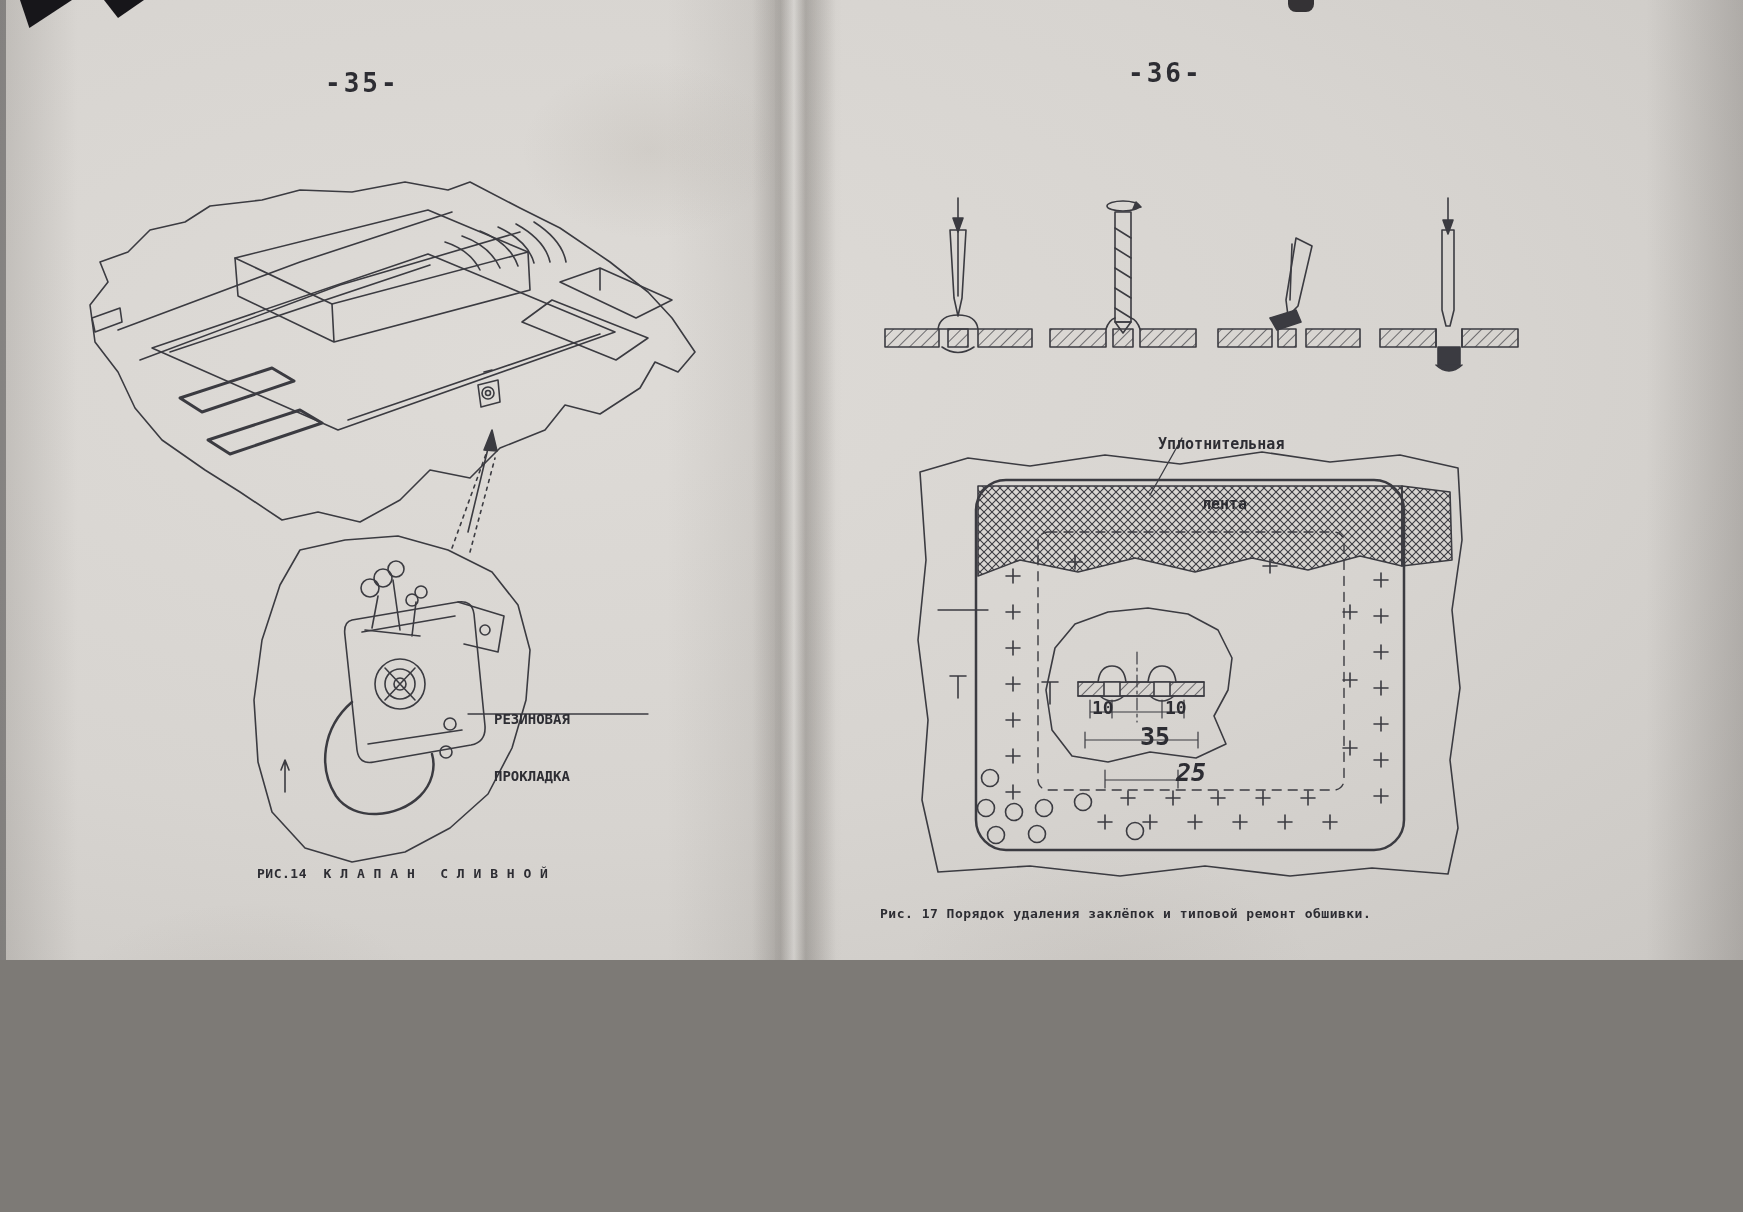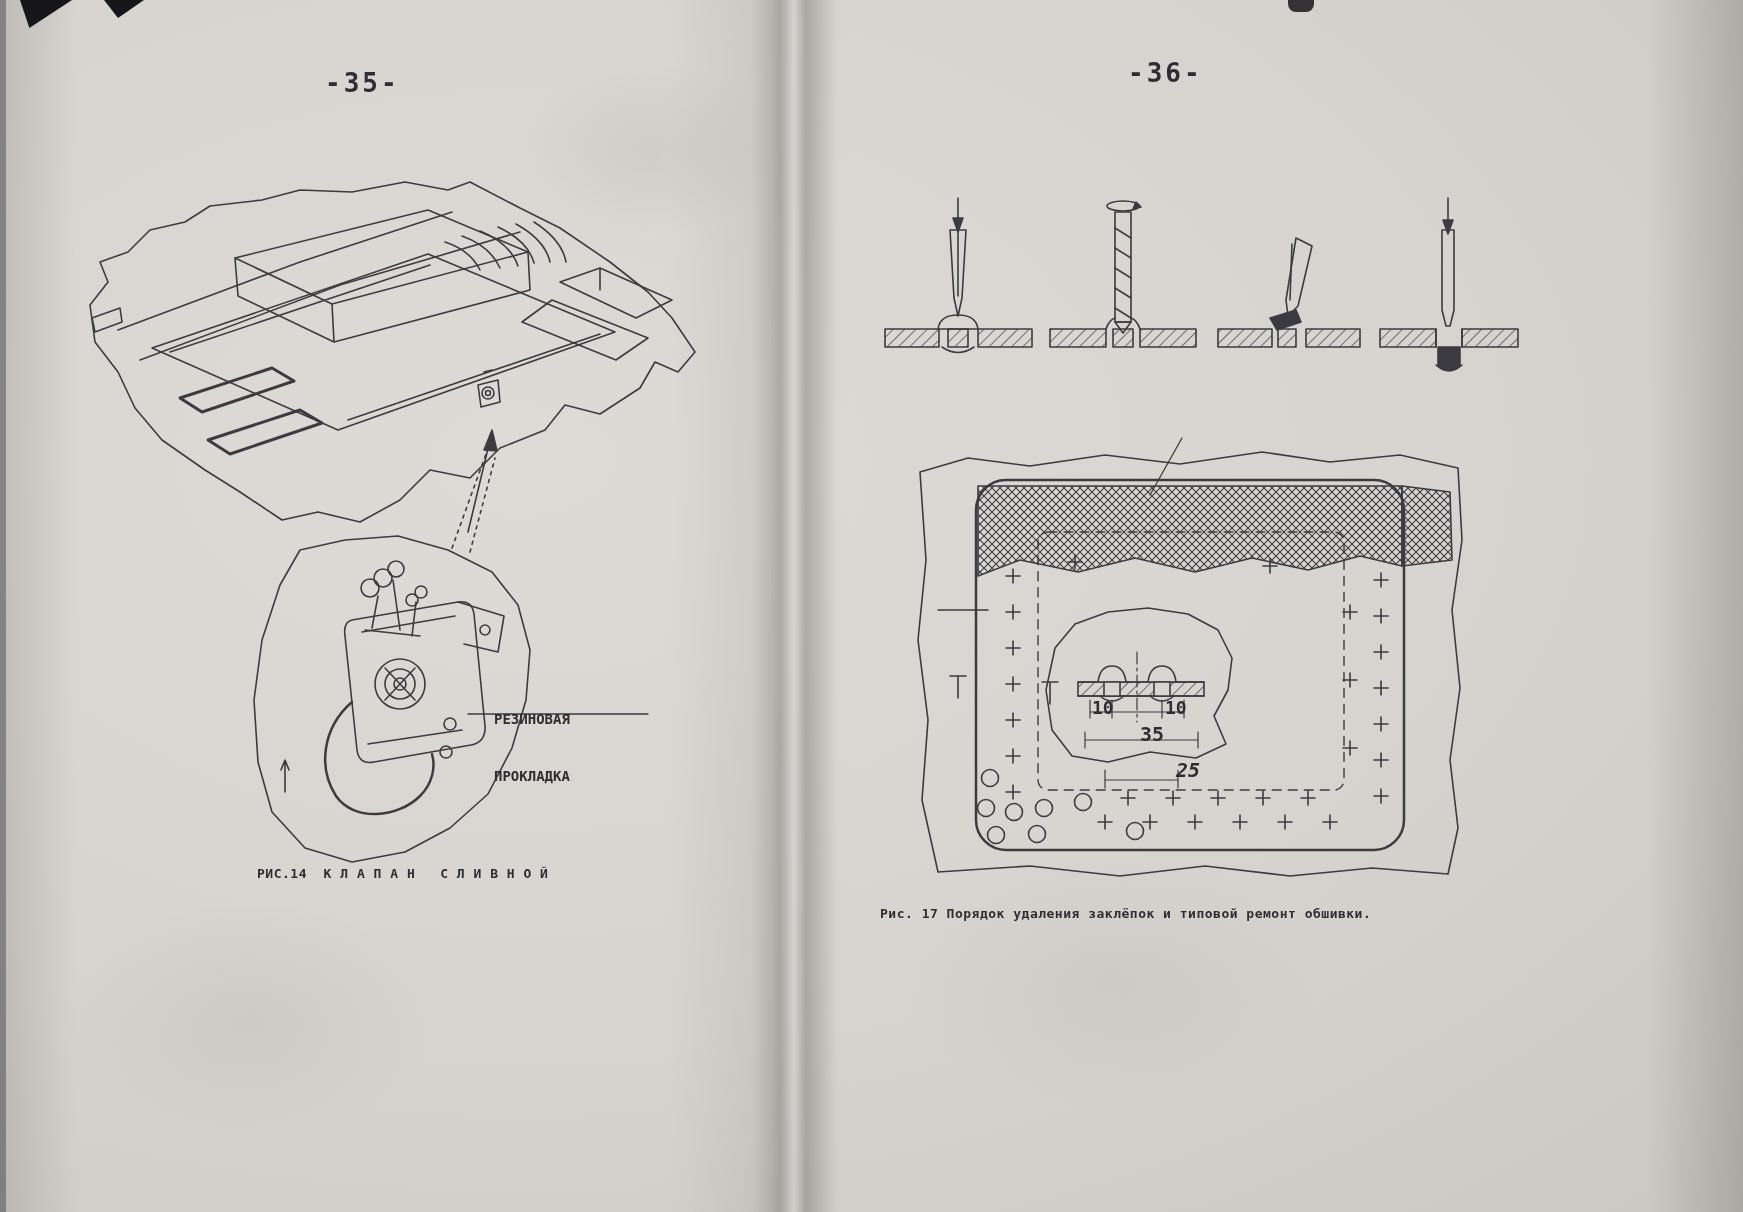--- a/index.html
+++ b/index.html
@@ -1,17 +1,17 @@
 <!DOCTYPE html>
 <html><head>
 <meta charset="utf-8">
 <style>
   html,body{margin:0;padding:0;background:#7d7a76;}
   .scan{
-    position:relative;width:1743px;height:1212px;overflow:hidden;
+    position:relative;width:1743px;height:960px;overflow:hidden;
     font-family:"DejaVu Sans Mono","Liberation Mono",monospace;color:#2f2f34;
     background:
       radial-gradient(ellipse at 30% 38%, #dedbd7 0%, #d7d4d0 55%, #cbc8c4 100%);
   }
   .shade-left{position:absolute;left:0;top:0;width:775px;height:100%;pointer-events:none;
     background:linear-gradient(90deg, rgba(90,85,80,.20), rgba(0,0,0,0) 10%, rgba(0,0,0,0) 86%, rgba(70,65,60,.10));}
   .shade-right{position:absolute;left:775px;top:0;width:968px;height:100%;pointer-events:none;
     background:linear-gradient(90deg, rgba(80,75,70,.14), rgba(0,0,0,0) 7%, rgba(0,0,0,0) 90%, rgba(55,50,47,.22));}
   .fold{position:absolute;left:752px;top:0;width:84px;height:100%;pointer-events:none;
     background:linear-gradient(90deg, rgba(0,0,0,0) 0%, rgba(60,55,50,.20) 34%, rgba(252,252,250,.22) 50%, rgba(60,55,50,.24) 64%, rgba(0,0,0,0) 100%);}
@@ -24,21 +24,21 @@
   .a2{left:104px;top:0;width:40px;height:18px;clip-path:polygon(0 0,100% 0,35% 100%);}
   .a3{left:1288px;top:0;width:26px;height:12px;border-radius:0 0 8px 8px;opacity:.85;}
   .a4{left:0;top:0;width:6px;height:100%;opacity:.35;}
   svg.art{position:absolute;left:0;top:0;}
   .txt{position:absolute;white-space:pre;color:#2d2d33;}
   .pagenum{font-size:26px;font-weight:bold;letter-spacing:3px;}
   .caption{font-size:13px;font-weight:bold;letter-spacing:.5px;}
   .lbl{font-size:15px;font-weight:bold;line-height:20px;}
   .lbl-small{font-size:14px;font-weight:bold;line-height:19px;}
   .dim{font-size:18px;font-weight:bold;}
-  .dim-big{font-size:20px;font-weight:bold;}
+  .dim-big{font-size:25px;font-weight:bold;}
   .indent{display:block;padding-left:44px;}
   .block{display:block;}
 </style>
 </head>
 <body>
 
 <div class="scan">
 
   <div class="shade-left"></div>
   <div class="shade-right"></div>
@@ -210,20 +210,24 @@
 
   <div class="txt lbl-small" style="left:494px;top:672px;">
     <span class="block">РЕЗИНОВАЯ</span>
     <span class="block">ПРОКЛАДКА</span>
   </div>
 
   <div class="txt caption" style="left:257px;top:866px;">РИС.14  К Л А П А Н   С Л И В Н О Й</div>
 
   <div class="txt pagenum" style="left:1128px;top:58px;">-36-</div>
 
+  <div class="txt lbl" style="left:1158px;top:394px;">
+    <span class="block">Уплотнительная</span>
+    <span class="indent">лента</span>
+  </div>
 
 
   <div class="txt dim" style="left:1092px;top:697px;">10</div>
   <div class="txt dim" style="left:1165px;top:697px;">10</div>
   <div class="txt dim-big" style="left:1140px;top:722px;">35</div>
   <div class="txt dim-big" style="left:1176px;top:758px;font-style:italic;">25</div>
 
   <div class="txt caption" style="left:880px;top:906px;">Рис. 17 Порядок удаления заклёпок и типовой ремонт обшивки.</div>
 
 </div>

